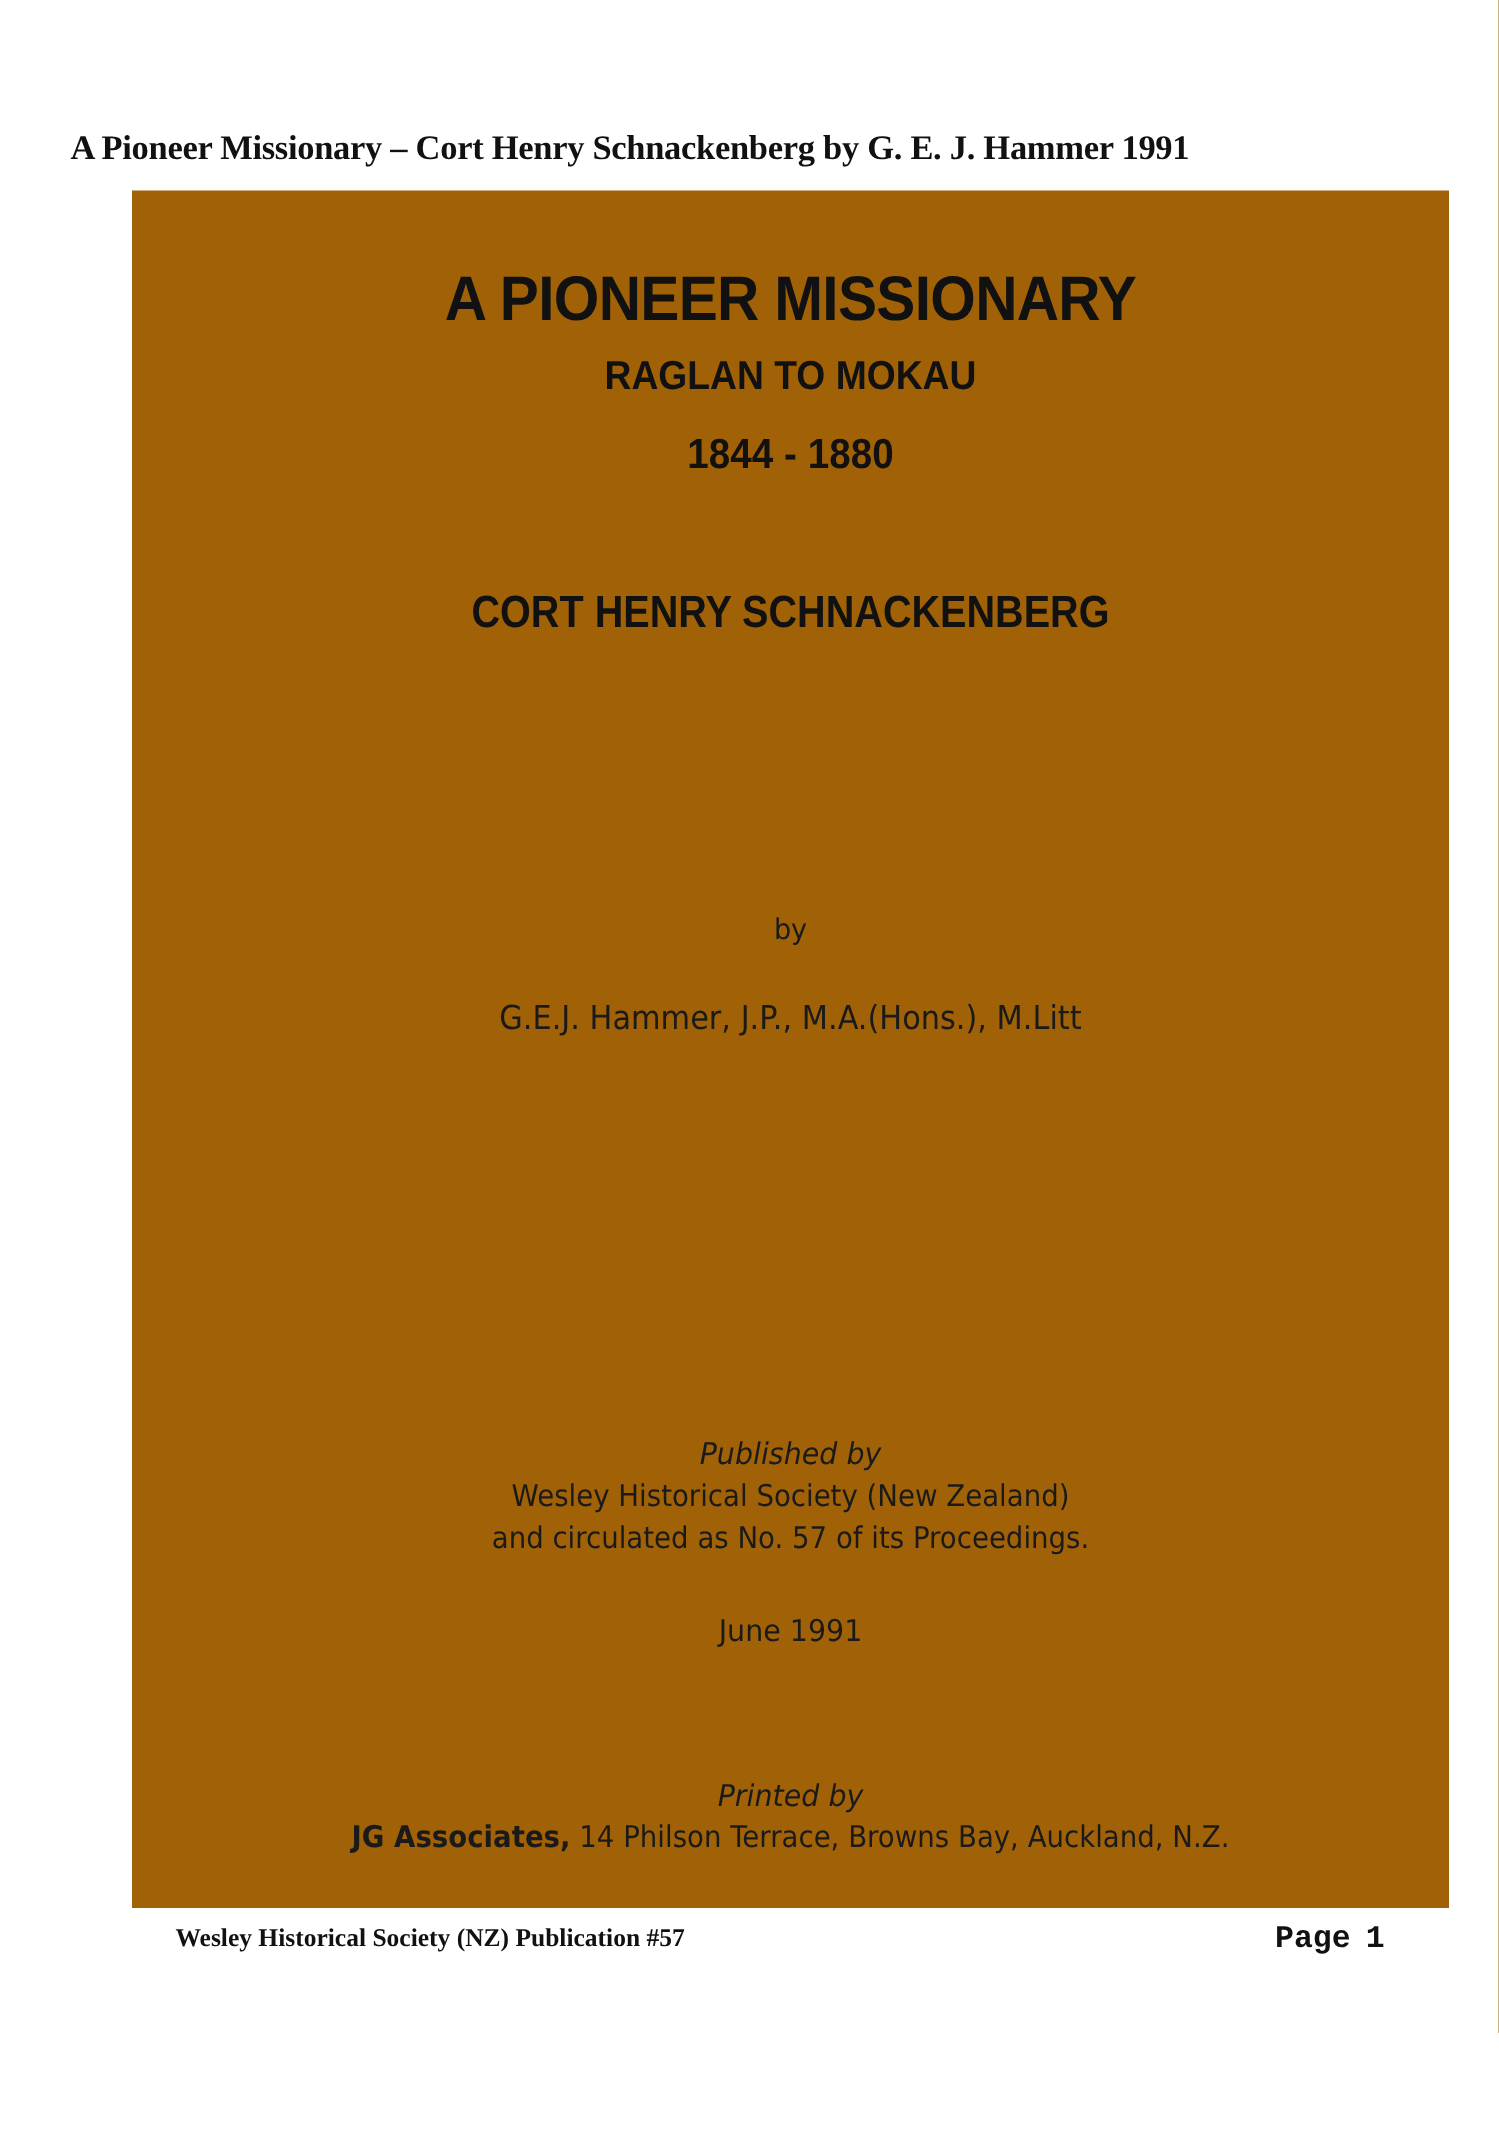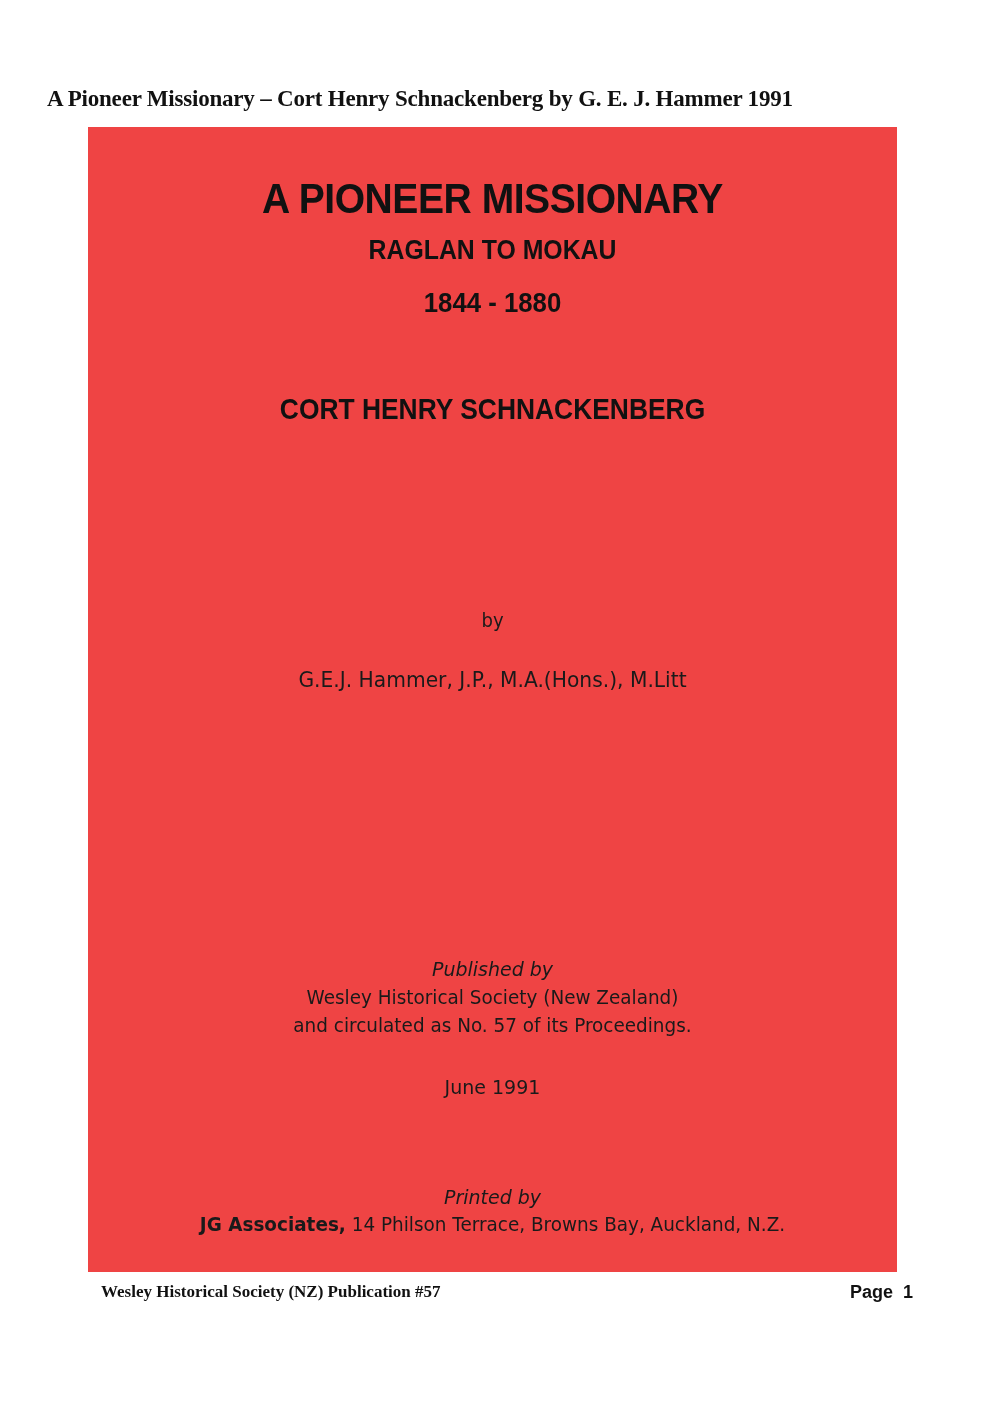--- a/index.html
+++ b/index.html
@@ -1,35 +1,35 @@
 <!DOCTYPE html>
 <html><head>
 <meta charset="utf-8">
 <style>
   html, body { margin:0; padding:0; }
   body { width:999px; height:1419px; background:#ffffff; position:relative; overflow:hidden; color:#111; }
   .header { position:absolute; left:47px; top:86px; font-family:"Liberation Serif", serif; font-weight:bold; font-size:23px; letter-spacing:-0.2px; white-space:nowrap; }
-  .scan { position:absolute; left:88px; top:127px; width:809px; height:1145px; background:#ef4444; }
+  .scan { position:absolute; left:88px; top:127px; width:878px; height:1145px; background:#a16207; }
   .c { position:absolute; left:0; width:100%; text-align:center; white-space:nowrap; }
   .t1 { top:48px; font-family:"Liberation Sans", sans-serif; font-weight:bold; font-size:42px; letter-spacing:-0.5px; transform:scaleX(0.93); }
   .t2 { top:108px; font-family:"Liberation Sans", sans-serif; font-weight:bold; font-size:27px; transform:scaleX(0.92); }
   .t3 { top:160px; font-family:"Liberation Sans", sans-serif; font-weight:bold; font-size:28px; transform:scaleX(0.92); }
   .t4 { top:265px; font-family:"Liberation Sans", sans-serif; font-weight:bold; font-size:30px; transform:scaleX(0.88); }
   .serif { font-family:"DejaVu Sans", sans-serif; font-weight:normal; color:#1a1a1a; }
   .by { top:482px; font-size:19px; transform:scaleX(0.95); }
   .author { top:540px; font-size:22px; transform:scaleX(0.92); }
   .pubby { top:830px; font-size:20px; font-style:italic; transform:scaleX(0.95); }
   .pub1 { top:858px; font-size:20px; transform:scaleX(0.92); }
   .pub2 { top:886px; font-size:20px; transform:scaleX(0.92); }
   .date { top:948px; font-size:20px; transform:scaleX(0.95); }
   .printby { top:1058px; font-size:20px; font-style:italic; transform:scaleX(0.95); }
   .printer { top:1085px; font-size:20px; transform:scaleX(0.92); }
   .printer b { font-weight:bold; }
-  .footer-left { position:absolute; left:101px; top:1282px; font-family:"Liberation Serif", serif; font-weight:bold; font-size:17px; white-space:nowrap; }
-  .footer-right { position:absolute; left:850px; top:1282px; font-family:Liberation Sans, sans-serif; font-weight:bold; font-size:18px; white-space:nowrap; }
+  .footer-left { position:absolute; left:117px; top:1282px; font-family:"Liberation Serif", serif; font-weight:bold; font-size:17px; white-space:nowrap; }
+  .footer-right { position:absolute; left:850px; top:1282px; font-family:Liberation Mono, monospace; font-weight:bold; font-size:21px; white-space:nowrap; }
   .footer-right .num { margin-left:10px; }
 </style>
 </head>
 <body>
 
 <div class="header">A Pioneer Missionary – Cort Henry Schnackenberg by G. E. J. Hammer 1991</div>
 
 <div class="scan">
   <div class="c t1">A PIONEER MISSIONARY</div>
   <div class="c t2">RAGLAN TO MOKAU</div>

